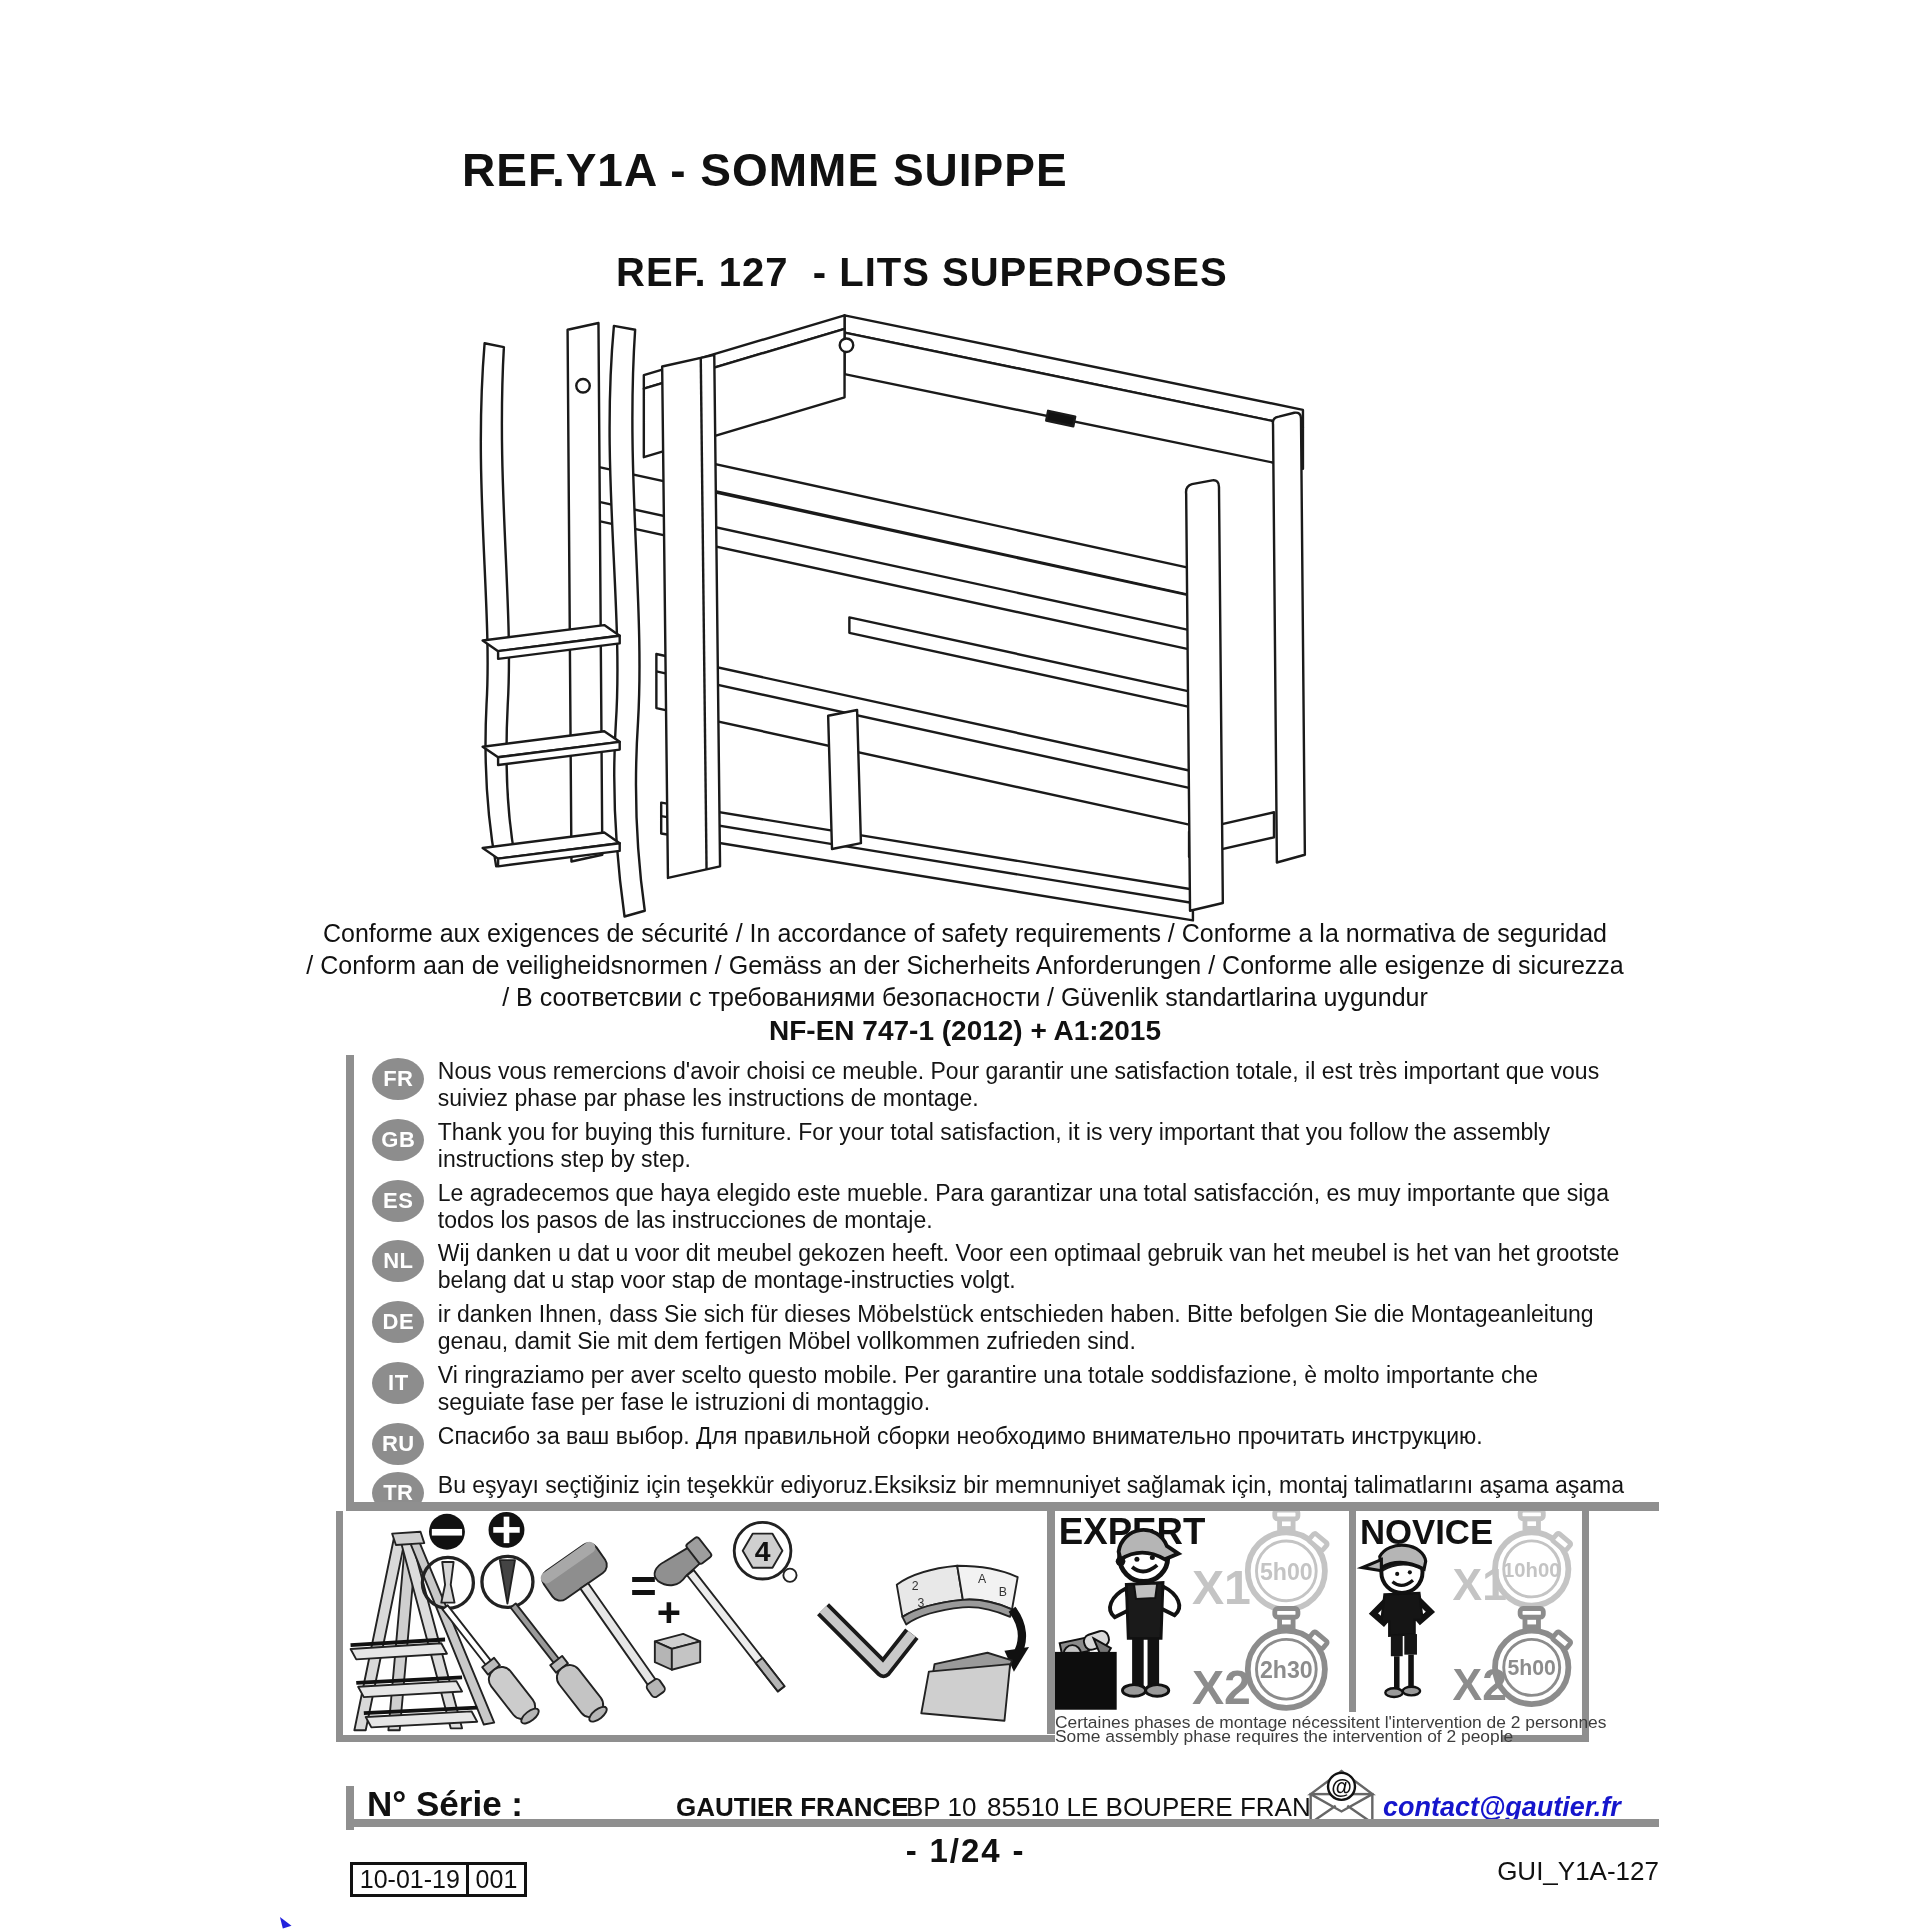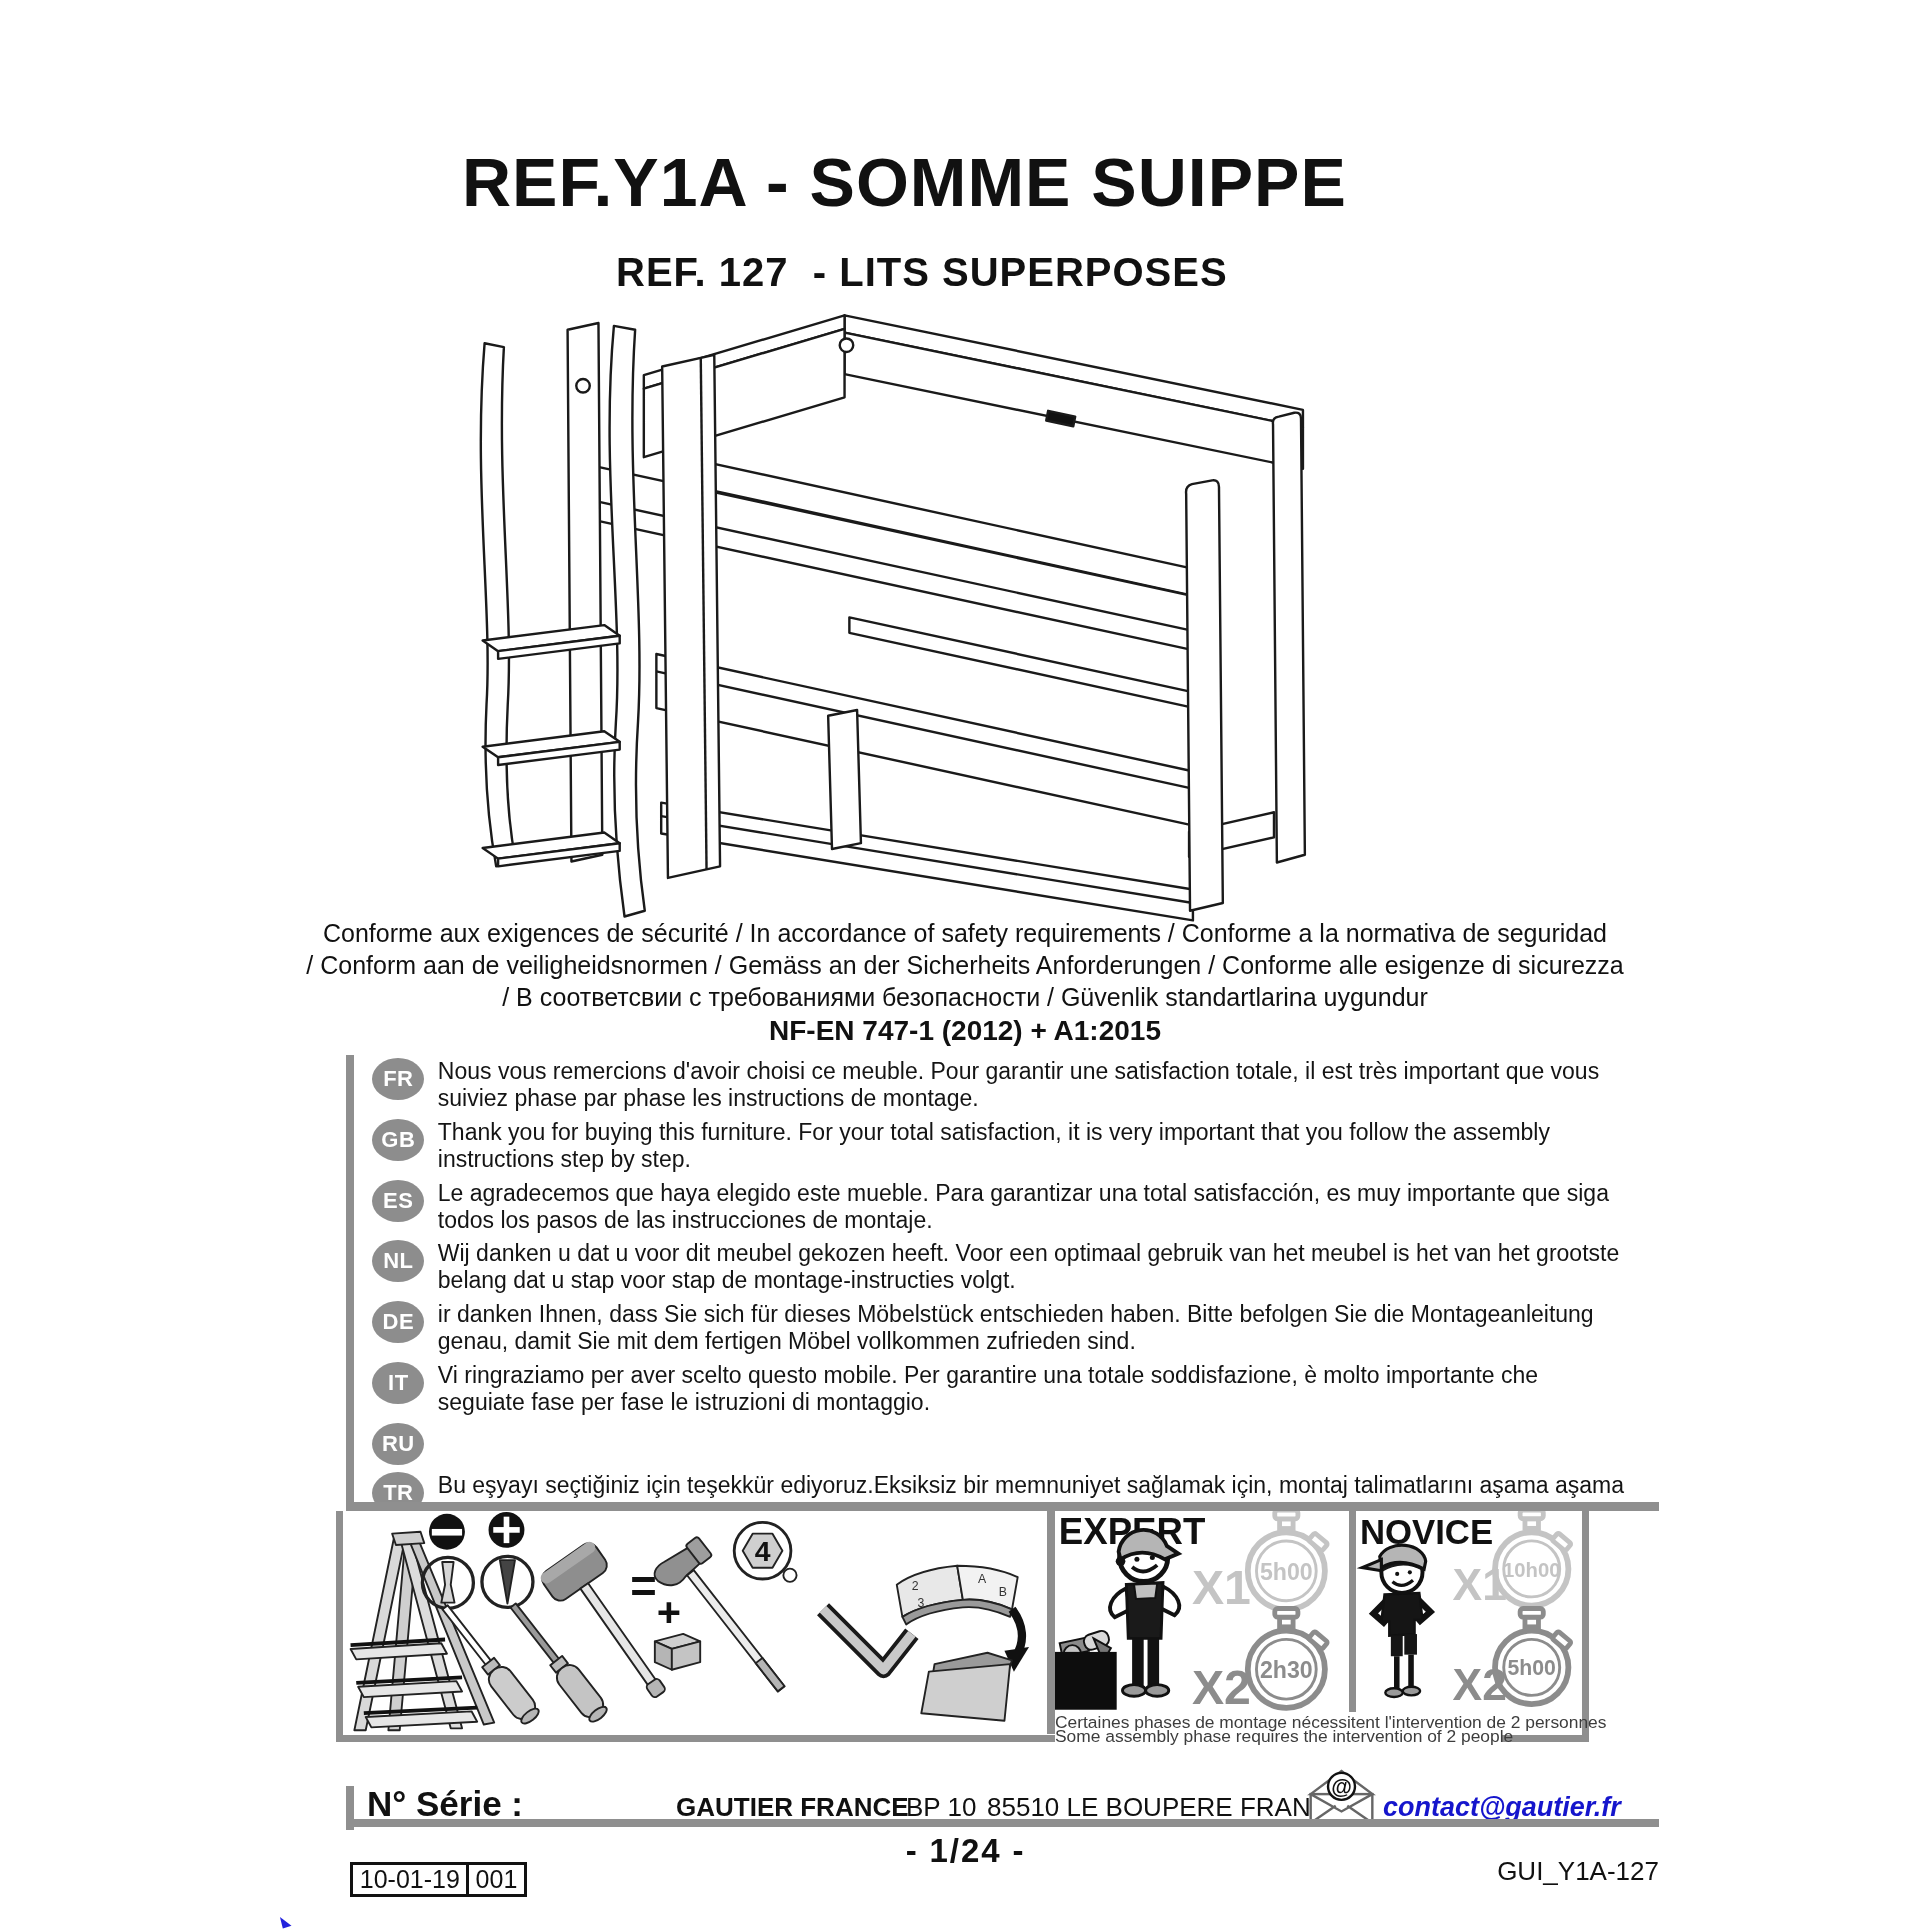--- a/index.html
+++ b/index.html
@@ -1,20 +1,20 @@
 <!DOCTYPE html>
 <html><head>
 <meta charset="utf-8">
 <style>
   html,body{margin:0;padding:0;background:#e8e8e8;}
   #page{position:relative;width:1931px;height:1931px;background:#ffffff;overflow:hidden;
         font-family:"Liberation Sans","DejaVu Sans",sans-serif;color:#111;}
   .abs{position:absolute;}
   
-  .title{left:462px;top:143px;font-size:68px;font-weight:bold;letter-spacing:1px;white-space:pre;}
+  .title{left:462px;top:143px;font-size:46px;font-weight:bold;letter-spacing:1px;white-space:pre;}
   .subtitle{left:616px;top:250px;font-size:40px;font-weight:bold;letter-spacing:1px;white-space:pre;}
   
   .bed-svg{left:434px;top:241px;}
   .bed-svg *{vector-effect:none;}
   
   .conformity{left:270px;top:917px;width:1390px;text-align:center;font-size:25px;line-height:32px;}
   .conformity .std{font-size:28px;font-weight:bold;margin-top:1.9px;}
   
   .lang-rule{left:346px;top:1055px;width:7.7px;height:447px;background:#8f8f8f;}
   .langs{left:353px;top:1058px;width:1298px;padding-left:19.3px;box-sizing:border-box;}
@@ -142,20 +142,21 @@
     <div class="lang-row">
         <div class="lang-badge">DE</div>
         <div class="lang-text">ir danken Ihnen, dass Sie sich für dieses Möbelstück entschieden haben. Bitte befolgen Sie die Montageanleitung genau, damit Sie mit dem fertigen Möbel vollkommen zufrieden sind.</div>
       </div>
     <div class="lang-row">
         <div class="lang-badge">IT</div>
         <div class="lang-text">Vi ringraziamo per aver scelto questo mobile. Per garantire una totale soddisfazione, è molto importante che seguiate fase per fase le istruzioni di montaggio.</div>
       </div>
     <div class="lang-row">
         <div class="lang-badge">RU</div>
+        <div class="lang-text">Спасибо за ваш выбор. Для правильной сборки необходимо внимательно прочитать инструкцию.</div>
       </div>
     <div class="lang-row">
         <div class="lang-badge">TR</div>
         <div class="lang-text">Bu eşyayı seçtiğiniz için teşekkür ediyoruz.Eksiksiz bir memnuniyet sağlamak için, montaj talimatlarını aşama aşama takip etmeniz çok önemlidir.</div>
       </div>
   </div>
 
   <div class="abs rule-a"></div>
 
   <div class="abs strip">

